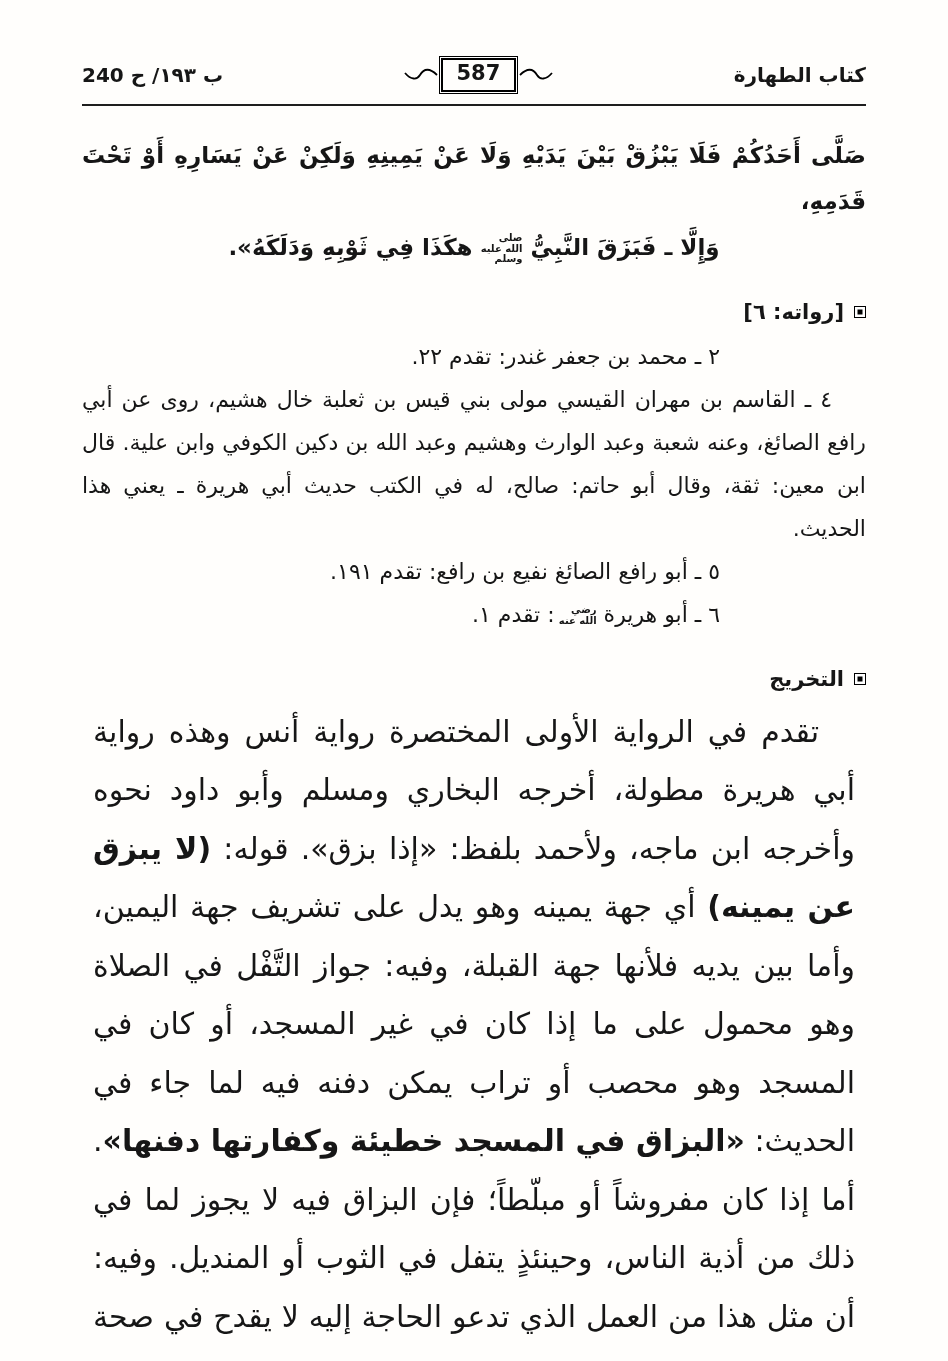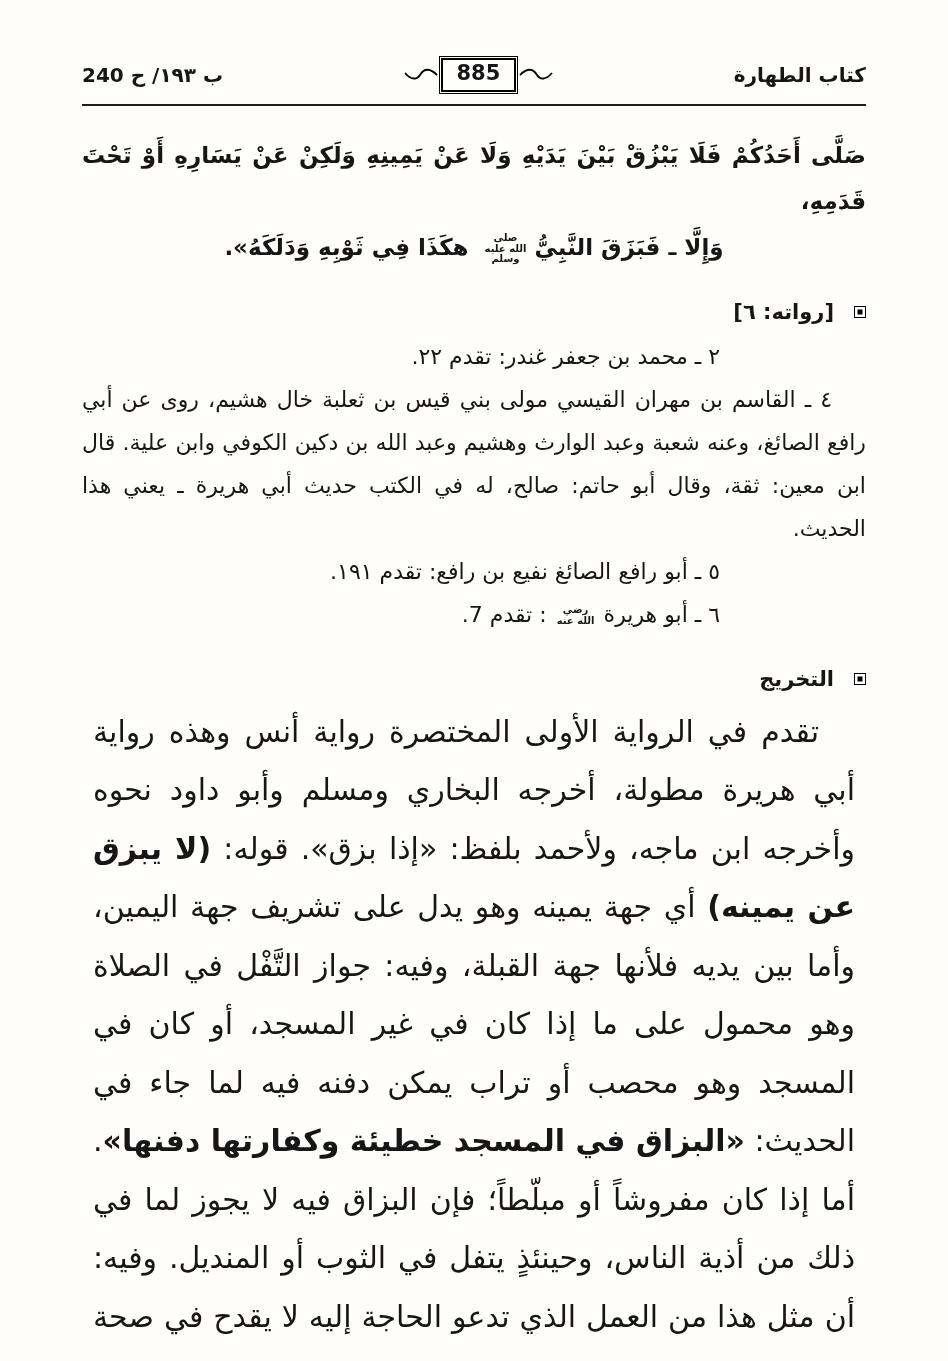--- a/index.html
+++ b/index.html
@@ -47,21 +47,21 @@
     font-size: 23px;
     line-height: 2.0;
   }
   .hadith .justify { text-align: justify; text-align-last: justify; }
   .hadith .center  { text-align: center; }
 
   
   .section-heading {
     display: flex;
     align-items: center;
-    gap: 20px;
+    gap: 10px;
     margin: 30px 0 12px 0;
     font-weight: bold;
     font-size: 21px;
   }
   .sq-icon {
     width: 12px; height: 12px;
     background: #000;
     border: 1.5px solid #000;
     box-shadow: inset 0 0 0 2.5px #fff;
     flex: 0 0 auto;
@@ -84,39 +84,38 @@
     text-align: justify;
     text-indent: 36px;
   }
 
   .bold-run { font-weight: bold; text-align: center; }
   .honorific {
     display: inline-block;
     width: 42px;
     font-size: 10px;
     line-height: 1.05;
-    text-align: center;
+    text-align: right;
     vertical-align: middle;
     font-weight: bold;
-    margin-left: 8px;
   }
 </style>
 </head>
 <body>
 
 <div class="page">
 
   <header class="page-header">
     <div>كتاب الطهارة</div>
 
     <div class="cartouche">
       <svg class="wing" width="34" height="16" viewBox="0 0 34 16">
         <path d="M1 8 C8 1, 14 1, 18 8 C21 13, 27 13, 33 6" fill="none" stroke="#000" stroke-width="1.8"></path>
       </svg>
-      <span class="num">885</span>
+      <span class="num">587</span>
       <svg class="wing mirror" width="34" height="16" viewBox="0 0 34 16">
         <path d="M1 8 C8 1, 14 1, 18 8 C21 13, 27 13, 33 6" fill="none" stroke="#000" stroke-width="1.8"></path>
       </svg>
     </div>
 
     <div>ب ١٩٣/ ح 240</div>
   </header>
 
   <div class="header-rule"></div>
 
@@ -127,21 +126,21 @@
 
   <div class="section-heading">
     <span class="sq-icon"></span>
     <span>[رواته: ٦]</span>
   </div>
 
   <section class="narrators">
     <p class="narrator short"><span>٢ ـ محمد بن جعفر غندر: تقدم ٢٢.</span></p>
     <p class="narrator long"><span>٤ ـ القاسم بن مهران القيسي مولى بني قيس بن ثعلبة خال هشيم، روى عن أبي رافع الصائغ، وعنه شعبة وعبد الوارث وهشيم وعبد الله بن دكين الكوفي وابن علية. قال ابن معين: ثقة، وقال أبو حاتم: صالح، له في الكتب حديث أبي هريرة ـ يعني هذا الحديث.</span></p>
     <p class="narrator short"><span>٥ ـ أبو رافع الصائغ نفيع بن رافع: تقدم ١٩١.</span></p>
-    <p class="narrator short"><span>٦ ـ أبو هريرة </span><span class="honorific">رضي الله عنه</span><span>: تقدم 7.</span></p>
+    <p class="narrator short"><span>٦ ـ أبو هريرة </span><span class="honorific">رضي الله عنه</span><span>: تقدم ١.</span></p>
   </section>
 
   <div class="section-heading">
     <span class="sq-icon"></span>
     <span>التخريج</span>
   </div>
 
   <section class="takhrij">
     <p class="body-par"><span>تقدم في الرواية الأولى المختصرة رواية أنس وهذه رواية أبي هريرة مطولة، أخرجه البخاري ومسلم وأبو داود نحوه وأخرجه ابن ماجه، ولأحمد بلفظ: «إذا بزق». قوله: </span><span class="bold-run">(لا يبزق عن يمينه)</span><span> أي جهة يمينه وهو يدل على تشريف جهة اليمين، وأما بين يديه فلأنها جهة القبلة، وفيه: جواز التَّفْل في الصلاة وهو محمول على ما إذا كان في غير المسجد، أو كان في المسجد وهو محصب أو تراب يمكن دفنه فيه لما جاء في الحديث: </span><span class="bold-run">«البزاق في المسجد خطيئة وكفارتها دفنها»</span><span>. أما إذا كان مفروشاً أو مبلّطاً؛ فإن البزاق فيه لا يجوز لما في ذلك من أذية الناس، وحينئذٍ يتفل في الثوب أو المنديل. وفيه: أن مثل هذا من العمل الذي تدعو الحاجة إليه لا يقدح في صحة الصلاة، وفيه: طهارة البزاق كما تقدم، وفيه: دليل على استعمال الأدب في المسجد ومع المصلين، لأن البزاق وإن كان طاهراً لكن جرت العادة باستقذاره عند الناس، فلا ينبغي أن يؤذي الإنسان به إخوانه، وفيه: جواز أخذ المنديل فيبزق فيه ونحو ذلك لأنه بمثابة البزاق في الثوب، وحكّه فيه للضرورة ولا يجوز من غير ضرورة لأنه ليس من أفعال الصلاة.</span></p>
   </section>

